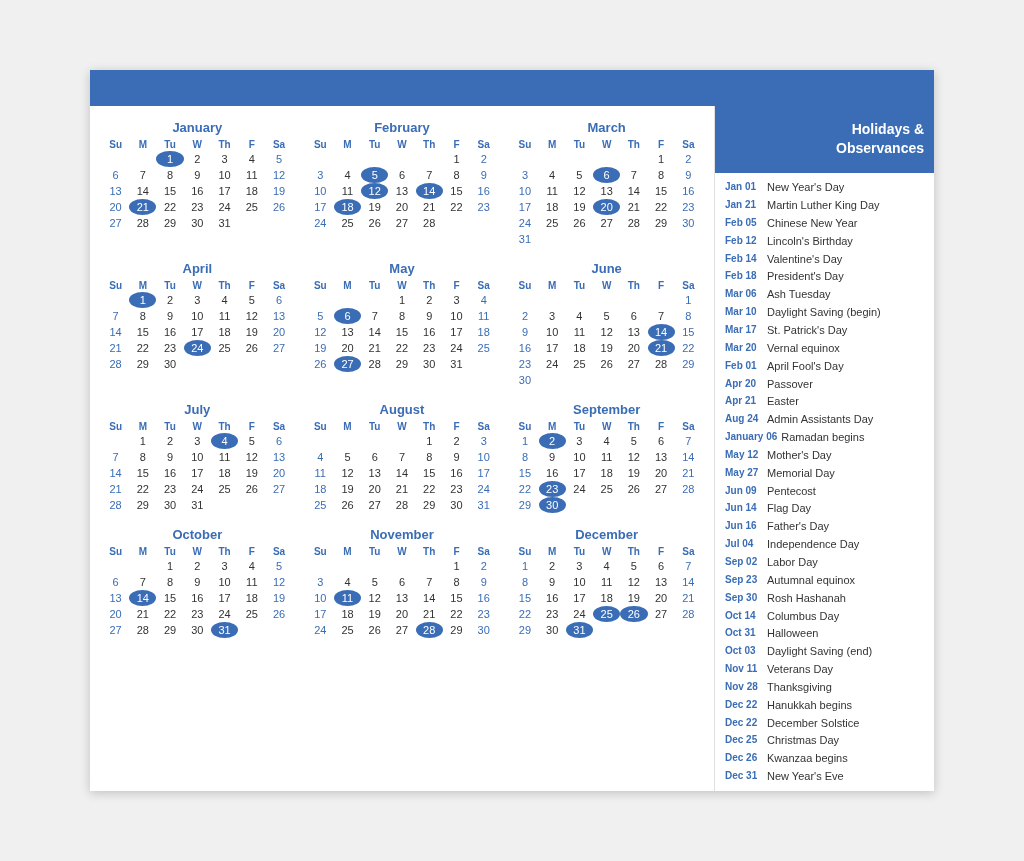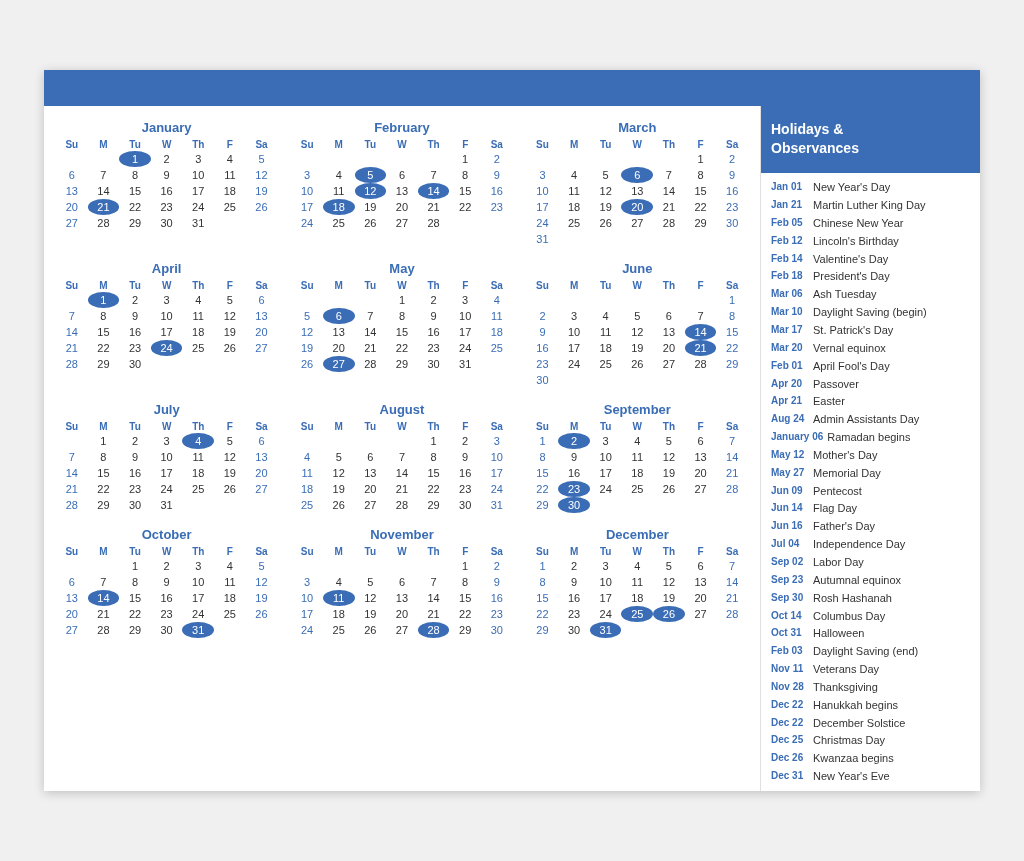--- a/index.html
+++ b/index.html
@@ -5,21 +5,21 @@
     * { box-sizing: border-box; margin: 0; padding: 0; }
     body {
       font-family: Arial, sans-serif;
       background: #f0f0f0;
       display: flex;
       justify-content: center;
       align-items: center;
       min-height: 100vh;
     }
     .page {
-      width: 936px;
+      width: 844px;
       background: white;
       box-shadow: 0 2px 10px rgba(0,0,0,0.2);
     }
     .header {
       background: #3a6db5;
       color: white;
       text-align: center;
       padding: 18px 0;
       font-size: 52px;
       font-weight: bold;
@@ -74,21 +74,21 @@
     }
     
     .sidebar {
       width: 220px;
       background: white;
       border-left: 1px solid #e0e0e0;
     }
     .sidebar-header {
       background: #3a6db5;
       color: white;
-      text-align: left;
+      text-align: right;
       padding: 14px 10px;
       font-size: 14px;
       font-weight: bold;
       line-height: 1.4;
     }
     .holidays-list {
       padding: 6px 10px;
       font-size: 11px;
     }
     .holiday-item {
@@ -994,21 +994,21 @@
           </div>
           <div class="holiday-item">
             <span class="holiday-date">Oct 14</span>
             <span class="holiday-name">Columbus Day</span>
           </div>
           <div class="holiday-item">
             <span class="holiday-date">Oct 31</span>
             <span class="holiday-name">Halloween</span>
           </div>
           <div class="holiday-item">
-            <span class="holiday-date">Feb 03</span>
+            <span class="holiday-date">Oct 03</span>
             <span class="holiday-name">Daylight Saving (end)</span>
           </div>
           <div class="holiday-item">
             <span class="holiday-date">Nov 11</span>
             <span class="holiday-name">Veterans Day</span>
           </div>
           <div class="holiday-item">
             <span class="holiday-date">Nov 28</span>
             <span class="holiday-name">Thanksgiving</span>
           </div>

